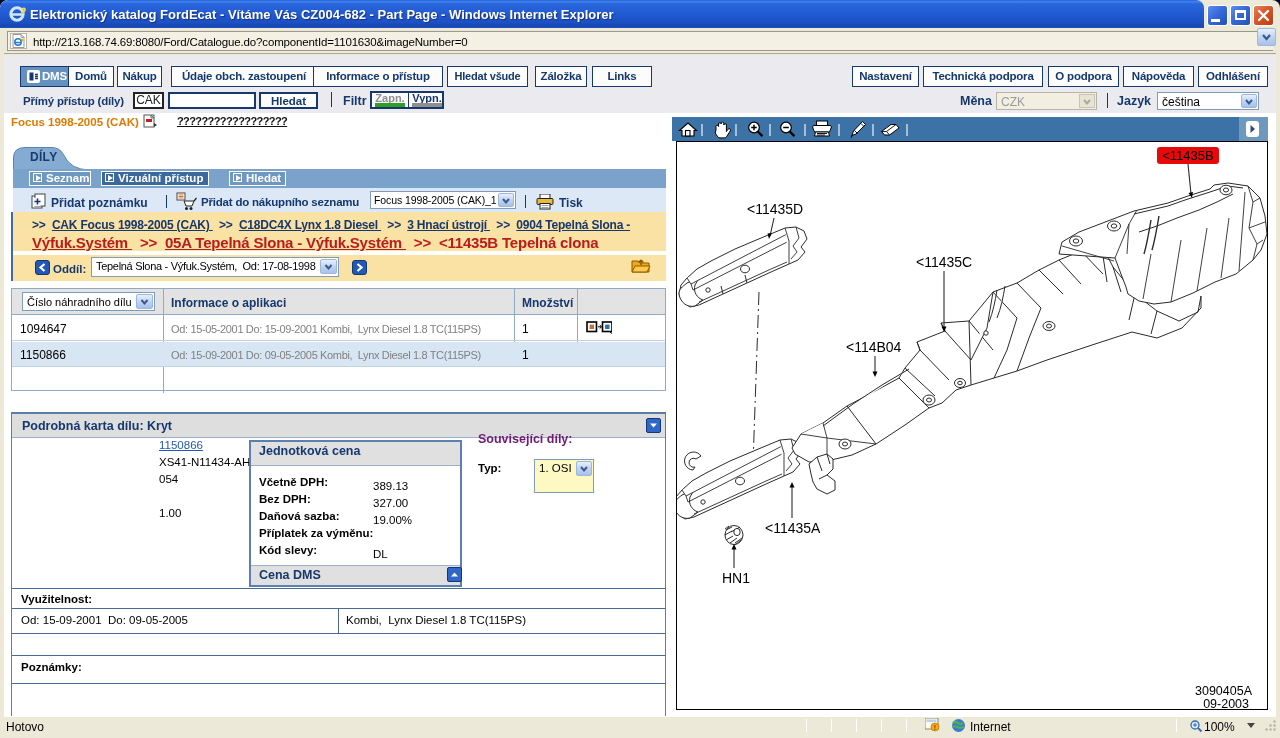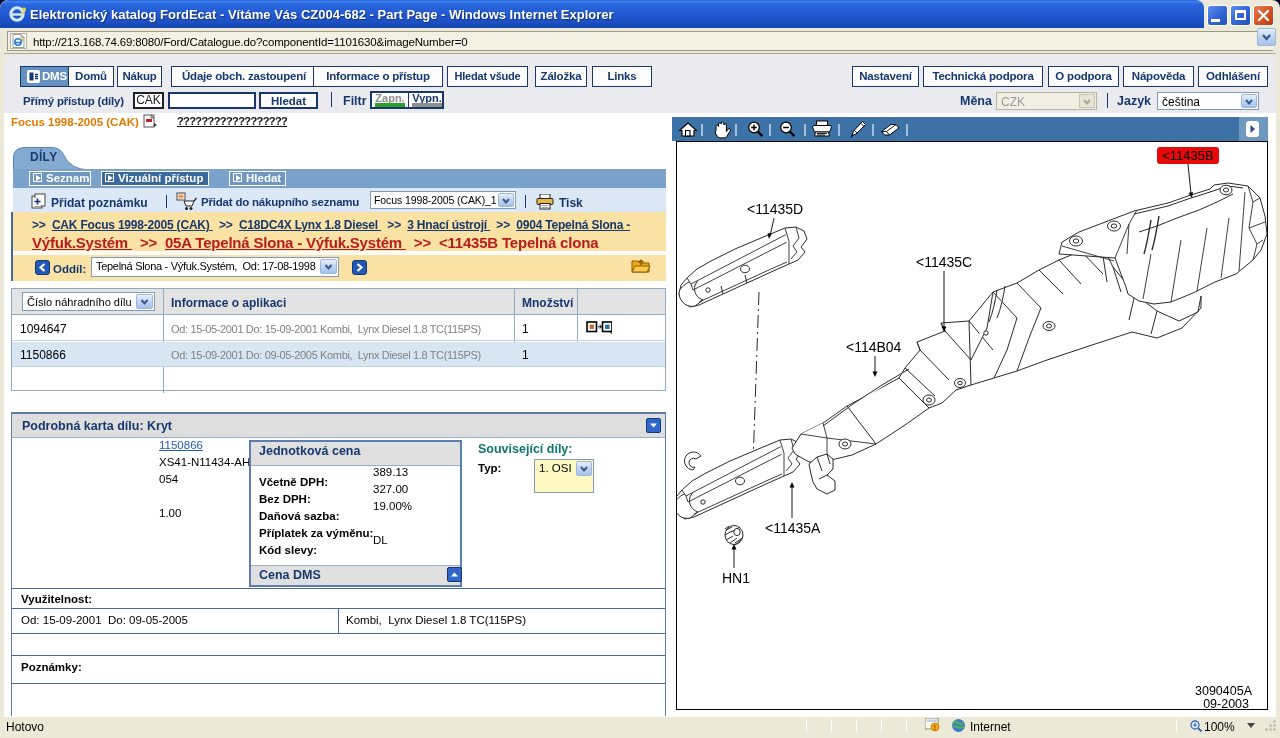--- a/index.html
+++ b/index.html
@@ -244,29 +244,29 @@
 
         <div class="abs" style="left:147px;top:25px;font-size:11.5px;color:#2458b8;text-decoration:underline;">1150866</div>
         <div class="abs" style="left:147px;top:42px;font-size:11.5px;">XS41-N11434-AH</div>
         <div class="abs" style="left:147px;top:59px;font-size:11.5px;">054</div>
         <div class="abs" style="left:147px;top:93px;font-size:11.5px;">1.00</div>
 
         <div class="abs" style="left:237px;top:26px;width:213px;height:147px;border:2px solid #5a7fb0;background:#fff;">
           <div class="abs" style="left:0;top:0;width:209px;height:24px;background:#e0e0e0;border-bottom:1px solid #9ab0c8;"></div>
           <div class="abs navy" style="left:8px;top:2px;font-size:12.5px;">Jednotková cena</div>
           <div class="abs" style="left:8px;top:32px;font-size:11.5px;font-weight:bold;color:#000;line-height:17px;">Včetně DPH:<br>Bez DPH:<br>Daňová sazba:<br>Příplatek za výměnu:<br>Kód slevy:</div>
-          <div class="abs" style="left:122px;top:22px;font-size:11.5px;line-height:17px;">389.13<br>327.00<br>19.00%<br><br>DL</div>
+          <div class="abs" style="left:122px;top:36px;font-size:11.5px;line-height:17px;">389.13<br>327.00<br>19.00%<br><br>DL</div>
           <div class="abs" style="left:0;top:123px;width:209px;height:20px;background:#e0e0e0;border-top:1px solid #9ab0c8;"></div>
           <div class="abs navy" style="left:8px;top:126px;font-size:12.5px;">Cena DMS</div>
           <div class="abs" style="left:196px;top:125px;width:15px;height:15px;background:#2e66c9;border:1px solid #16386e;border-radius:2px;"><svg width="13" height="13" viewBox="0 0 13 13">
                 <path d="M3 8.5 l3.5 -4 3.5 4 z" fill="#fff"></path>
               </svg></div>
         </div>
 
-        <div class="abs" style="left:466px;top:28px;font-size:12.5px;font-weight:bold;color:#0f766e;">Související díly:</div>
+        <div class="abs" style="left:466px;top:18px;font-size:12.5px;font-weight:bold;color:#701a75;">Související díly:</div>
         <div class="abs" style="left:466px;top:48px;font-size:11.5px;font-weight:bold;color:#000;">Typ:</div>
         <div class="abs" style="left:522px;top:45px;width:60px;height:34px;border:1px solid #7f9db9;background:#fef9c3;font-size:11.5px;padding:2px 0 0 4px;">1. OSI
           <div class="abs" style="right:1px;top:1px;width:16px;height:15px;background:linear-gradient(180deg,#e8f0fc,#c0d4f2 50%,#a8c2e8);border:1px solid #9db6dc;border-radius:2px;"><svg width="14" height="14" viewBox="0 0 14 14">
                 <path d="M4 5 l3 3.5 3-3.5" fill="none" stroke="#3a5a8c" stroke-width="2"></path>
               </svg></div>
         </div>
 
         <div class="abs" style="left:0;top:174px;width:653px;height:1px;background:#4a6a96;"></div>
         <div class="abs" style="left:9px;top:179px;font-size:11.5px;font-weight:bold;color:#000;">Využitelnost:</div>
         <div class="abs" style="left:0;top:194px;width:653px;height:1px;background:#4a6a96;"></div>

